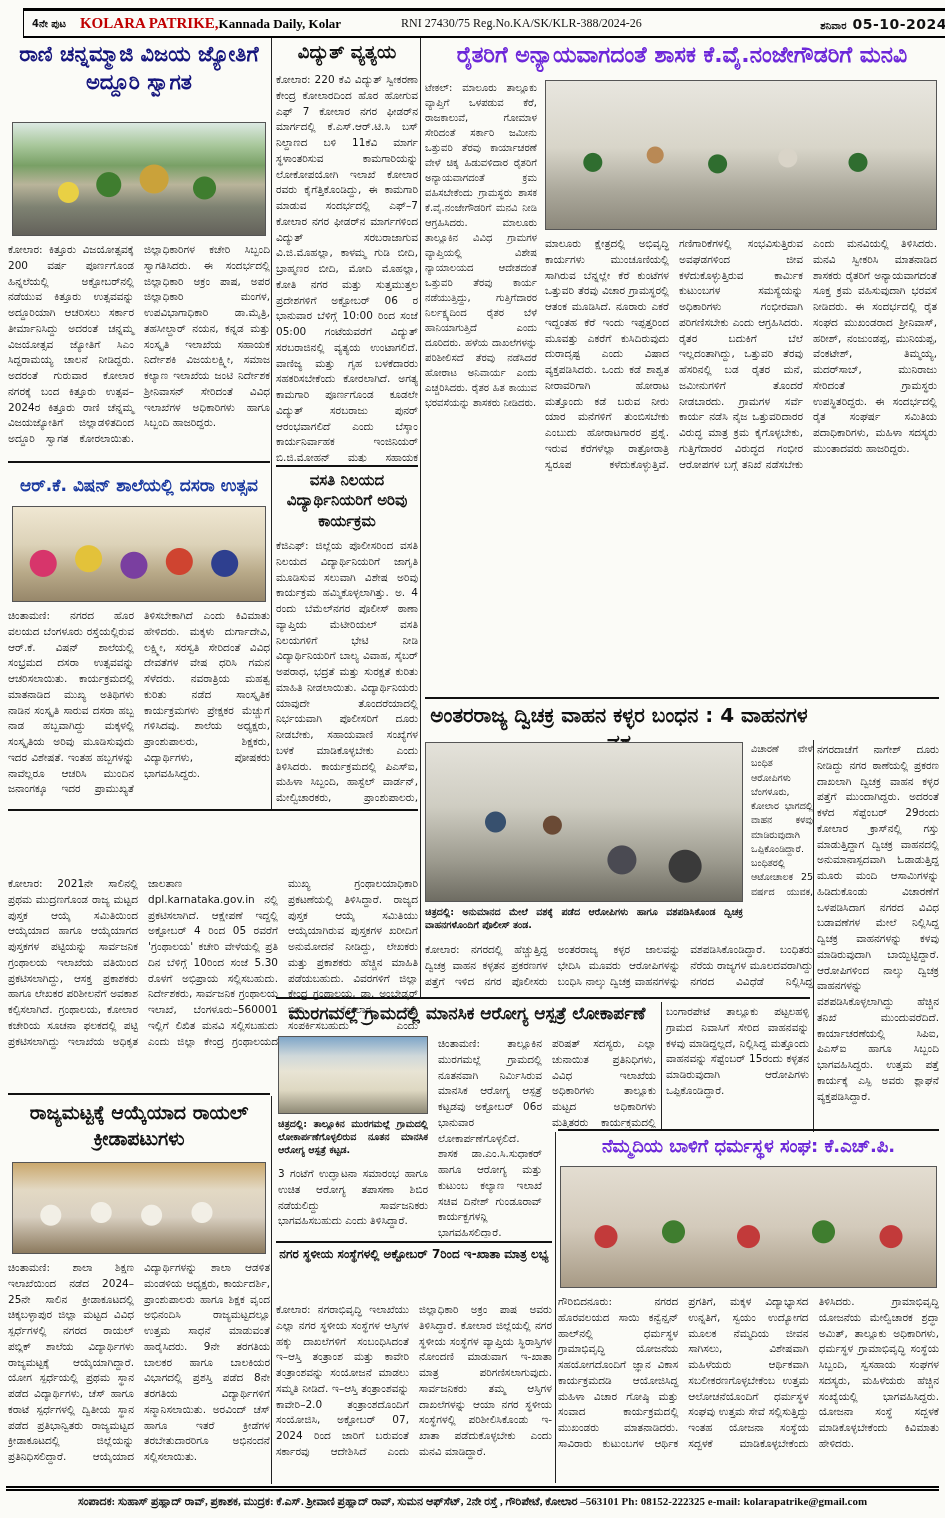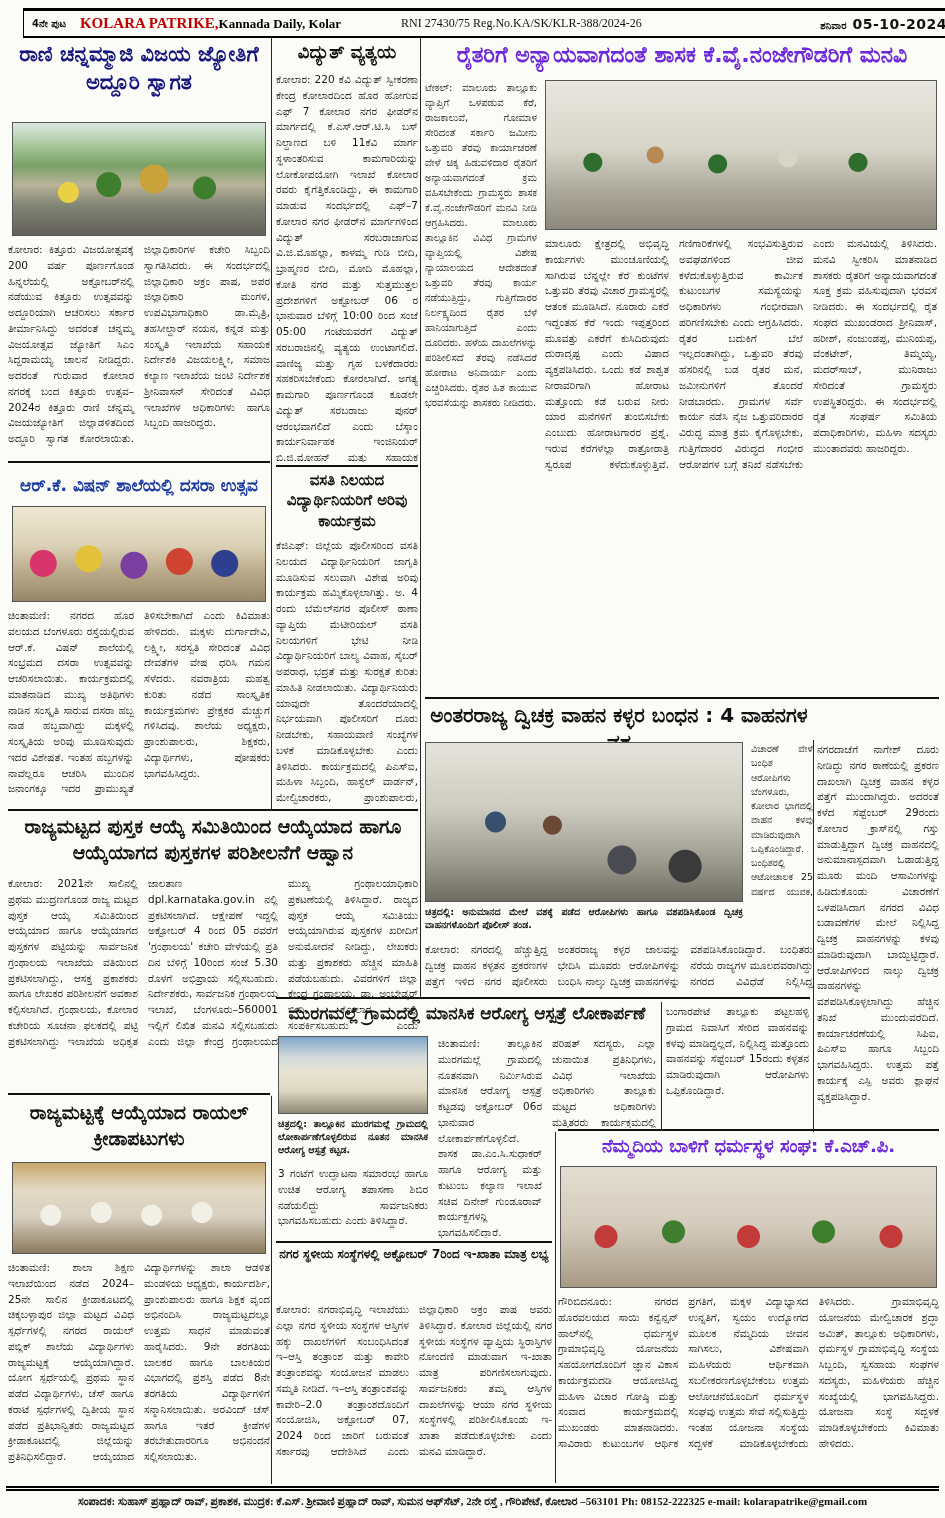--- a/index.html
+++ b/index.html
@@ -116,21 +116,20 @@
       radial-gradient(circle at 40% 52%, #6a4a35 0 9px, transparent 10px),
       linear-gradient(180deg,#e4e2da 0%,#cfcdc2 40%,#9c9a8e 75%,#6e6c62 100%);"></div>
     <div class="abs body" style="left:326px;top:42px;width:62px;height:160px;font-size:9.5px;">ವಿಚಾರಣೆ ವೇಳೆ ಬಂಧಿತ ಆರೋಪಿಗಳು ಬೆಂಗಳೂರು, ಕೋಲಾರ ಭಾಗದಲ್ಲಿ ವಾಹನ ಕಳವು ಮಾಡಿರುವುದಾಗಿ ಒಪ್ಪಿಕೊಂಡಿದ್ದಾರೆ. ಬಂಧಿತರಲ್ಲಿ ಆಟೋಚಾಲಕ 25 ವರ್ಷದ ಯುವಕ, 22 ವರ್ಷದ ಎಲೆಕ್ಟ್ರೀಷಿಯನ್ ಹಾಗೂ 26 ವರ್ಷದ ಯುವಕ ಇದ್ದಾರೆ.</div>
     <div class="abs caption" style="left:0;top:206px;width:318px;height:34px;">ಚಿತ್ರದಲ್ಲಿ: ಅನುಮಾನದ ಮೇಲೆ ವಶಕ್ಕೆ ಪಡೆದ ಆರೋಪಿಗಳು ಹಾಗೂ ವಶಪಡಿಸಿಕೊಂಡ ದ್ವಿಚಕ್ರ ವಾಹನಗಳೊಂದಿಗೆ ಪೊಲೀಸ್ ತಂಡ.</div>
     <div class="abs body cols3" style="left:0;top:242px;width:388px;height:56px;">ಕೋಲಾರ: ನಗರದಲ್ಲಿ ಹೆಚ್ಚುತ್ತಿದ್ದ ದ್ವಿಚಕ್ರ ವಾಹನ ಕಳ್ಳತನ ಪ್ರಕರಣಗಳ ಪತ್ತೆಗೆ ಇಳಿದ ನಗರ ಪೊಲೀಸರು ಅಂತರರಾಜ್ಯ ಕಳ್ಳರ ಜಾಲವನ್ನು ಭೇದಿಸಿ ಮೂವರು ಆರೋಪಿಗಳನ್ನು ಬಂಧಿಸಿ ನಾಲ್ಕು ದ್ವಿಚಕ್ರ ವಾಹನಗಳನ್ನು ವಶಪಡಿಸಿಕೊಂಡಿದ್ದಾರೆ. ಬಂಧಿತರು ನೆರೆಯ ರಾಜ್ಯಗಳ ಮೂಲದವರಾಗಿದ್ದು ನಗರದ ವಿವಿಧೆಡೆ ನಿಲ್ಲಿಸಿದ್ದ ವಾಹನಗಳನ್ನು ಕಳವು ಮಾಡುತ್ತಿದ್ದರು ಎಂದು ಪೊಲೀಸರು ತಿಳಿಸಿದ್ದಾರೆ.</div>
   </div>
   <div class="abs body" style="left:817px;top:742px;width:122px;height:388px;">ನಗರದಾಚೆಗೆ ನಾಗೇಶ್ ದೂರು ನೀಡಿದ್ದು ನಗರ ಠಾಣೆಯಲ್ಲಿ ಪ್ರಕರಣ ದಾಖಲಾಗಿ ದ್ವಿಚಕ್ರ ವಾಹನ ಕಳ್ಳರ ಪತ್ತೆಗೆ ಮುಂದಾಗಿದ್ದರು. ಅದರಂತೆ ಕಳೆದ ಸೆಪ್ಟೆಂಬರ್ 29ರಂದು ಕೋಲಾರ ಕ್ರಾಸ್‌ನಲ್ಲಿ ಗಸ್ತು ಮಾಡುತ್ತಿದ್ದಾಗ ದ್ವಿಚಕ್ರ ವಾಹನದಲ್ಲಿ ಅನುಮಾನಾಸ್ಪದವಾಗಿ ಓಡಾಡುತ್ತಿದ್ದ ಮೂರು ಮಂದಿ ಆಸಾಮಿಗಳನ್ನು ಹಿಡಿದುಕೊಂಡು ವಿಚಾರಣೆಗೆ ಒಳಪಡಿಸಿದಾಗ ನಗರದ ವಿವಿಧ ಬಡಾವಣೆಗಳ ಮೇಲೆ ನಿಲ್ಲಿಸಿದ್ದ ದ್ವಿಚಕ್ರ ವಾಹನಗಳನ್ನು ಕಳವು ಮಾಡಿರುವುದಾಗಿ ಬಾಯ್ಬಿಟ್ಟಿದ್ದಾರೆ. ಆರೋಪಿಗಳಿಂದ ನಾಲ್ಕು ದ್ವಿಚಕ್ರ ವಾಹನಗಳನ್ನು ವಶಪಡಿಸಿಕೊಳ್ಳಲಾಗಿದ್ದು ಹೆಚ್ಚಿನ ತನಿಖೆ ಮುಂದುವರೆದಿದೆ. ಕಾರ್ಯಾಚರಣೆಯಲ್ಲಿ ಸಿಪಿಐ, ಪಿಎಸ್ಐ ಹಾಗೂ ಸಿಬ್ಬಂದಿ ಭಾಗವಹಿಸಿದ್ದರು. ಉತ್ತಮ ಪತ್ತೆ ಕಾರ್ಯಕ್ಕೆ ಎಸ್ಪಿ ಅವರು ಶ್ಲಾಘನೆ ವ್ಯಕ್ತಪಡಿಸಿದ್ದಾರೆ.</div>
   <div class="abs body" style="left:666px;top:1004px;width:143px;height:124px;">ಬಂಗಾರಪೇಟೆ ತಾಲ್ಲೂಕು ಪಟ್ಟಲಹಳ್ಳಿ ಗ್ರಾಮದ ನಿವಾಸಿಗೆ ಸೇರಿದ ವಾಹನವನ್ನು ಕಳವು ಮಾಡಿದ್ದಲ್ಲದೆ, ನಿಲ್ಲಿಸಿದ್ದ ಮತ್ತೊಂದು ವಾಹನವನ್ನು ಸೆಪ್ಟೆಂಬರ್ 15ರಂದು ಕಳ್ಳತನ ಮಾಡಿರುವುದಾಗಿ ಆರೋಪಿಗಳು ಒಪ್ಪಿಕೊಂಡಿದ್ದಾರೆ.</div>
 
   <div class="abs" style="left:8px;top:812px;width:410px;height:280px;">
-    <div class="abs hl" style="left:0;top:2px;width:410px;height:58px;font-size:19px;">ರಾಜ್ಯಮಟ್ಟದ ಪುಸ್ತಕ ಆಯ್ಕೆ ಸಮಿತಿಯಿಂದ ಆಯ್ಕೆಯಾದ ಹಾಗೂ ಆಯ್ಕೆಯಾಗದ ಪುಸ್ತಕಗಳ ಪರಿಶೀಲನೆಗೆ ಆಹ್ವಾನ</div>
     <div class="abs body cols3" style="left:0;top:64px;width:410px;height:214px;">ಕೋಲಾರ: 2021ನೇ ಸಾಲಿನಲ್ಲಿ ಪ್ರಥಮ ಮುದ್ರಣಗೊಂಡ ರಾಜ್ಯ ಮಟ್ಟದ ಪುಸ್ತಕ ಆಯ್ಕೆ ಸಮಿತಿಯಿಂದ ಆಯ್ಕೆಯಾದ ಹಾಗೂ ಆಯ್ಕೆಯಾಗದ ಪುಸ್ತಕಗಳ ಪಟ್ಟಿಯನ್ನು ಸಾರ್ವಜನಿಕ ಗ್ರಂಥಾಲಯ ಇಲಾಖೆಯ ವತಿಯಿಂದ ಪ್ರಕಟಿಸಲಾಗಿದ್ದು, ಆಸಕ್ತ ಪ್ರಕಾಶಕರು ಹಾಗೂ ಲೇಖಕರ ಪರಿಶೀಲನೆಗೆ ಅವಕಾಶ ಕಲ್ಪಿಸಲಾಗಿದೆ. ಗ್ರಂಥಾಲಯ, ಕೋಲಾರ ಕಚೇರಿಯ ಸೂಚನಾ ಫಲಕದಲ್ಲಿ ಪಟ್ಟಿ ಪ್ರಕಟಿಸಲಾಗಿದ್ದು ಇಲಾಖೆಯ ಅಧಿಕೃತ ಜಾಲತಾಣ dpl.karnataka.gov.in ನಲ್ಲಿ ಪ್ರಕಟಿಸಲಾಗಿದೆ. ಆಕ್ಷೇಪಣೆ ಇದ್ದಲ್ಲಿ ಅಕ್ಟೋಬರ್ 4 ರಿಂದ 05 ರವರೆಗೆ 'ಗ್ರಂಥಾಲಯ' ಕಚೇರಿ ವೇಳೆಯಲ್ಲಿ ಪ್ರತಿ ದಿನ ಬೆಳಿಗ್ಗೆ 10ರಿಂದ ಸಂಜೆ 5.30 ರೊಳಗೆ ಅಭಿಪ್ರಾಯ ಸಲ್ಲಿಸಬಹುದು. ನಿರ್ದೇಶಕರು, ಸಾರ್ವಜನಿಕ ಗ್ರಂಥಾಲಯ ಇಲಾಖೆ, ಬೆಂಗಳೂರು–560001 ಇಲ್ಲಿಗೆ ಲಿಖಿತ ಮನವಿ ಸಲ್ಲಿಸಬಹುದು ಎಂದು ಜಿಲ್ಲಾ ಕೇಂದ್ರ ಗ್ರಂಥಾಲಯದ ಮುಖ್ಯ ಗ್ರಂಥಾಲಯಾಧಿಕಾರಿ ಪ್ರಕಟಣೆಯಲ್ಲಿ ತಿಳಿಸಿದ್ದಾರೆ. ರಾಜ್ಯದ ಪುಸ್ತಕ ಆಯ್ಕೆ ಸಮಿತಿಯು ಆಯ್ಕೆಯಾಗಿರುವ ಪುಸ್ತಕಗಳ ಖರೀದಿಗೆ ಅನುಮೋದನೆ ನೀಡಿದ್ದು, ಲೇಖಕರು ಮತ್ತು ಪ್ರಕಾಶಕರು ಹೆಚ್ಚಿನ ಮಾಹಿತಿ ಪಡೆಯಬಹುದು. ವಿವರಗಳಿಗೆ ಜಿಲ್ಲಾ ಕೇಂದ್ರ ಗ್ರಂಥಾಲಯ, ಡಾ. ಅಂಬೇಡ್ಕರ್ ಬೀದಿ, ಕೋಲಾರ ಇಲ್ಲಿ ಸಂಪರ್ಕಿಸಬಹುದು ಎಂದು ಪ್ರಕಟಣೆಯಲ್ಲಿ ತಿಳಿಸಲಾಗಿದೆ.</div>
   </div>
 
   <div class="abs" style="left:276px;top:1000px;width:382px;height:240px;">
     <div class="abs hl" style="left:0;top:2px;width:382px;height:28px;font-size:17px;">ಮುರಗಮಲ್ಲೆ ಗ್ರಾಮದಲ್ಲಿ ಮಾನಸಿಕ ಆರೋಗ್ಯ ಆಸ್ಪತ್ರೆ ಲೋಕಾರ್ಪಣೆ</div>
     <div class="abs photo" style="left:2px;top:36px;width:150px;height:78px;background:
       linear-gradient(180deg,#7fa6c8 0%,#cfd8da 25%,#e8e4d4 45%,#ded8c2 70%,#8f8a76 100%);"></div>
     <div class="abs caption" style="left:2px;top:118px;width:150px;height:46px;">ಚಿತ್ರದಲ್ಲಿ: ತಾಲ್ಲೂಕಿನ ಮುರಗಮಲ್ಲೆ ಗ್ರಾಮದಲ್ಲಿ ಲೋಕಾರ್ಪಣೆಗೊಳ್ಳಲಿರುವ ನೂತನ ಮಾನಸಿಕ ಆರೋಗ್ಯ ಆಸ್ಪತ್ರೆ ಕಟ್ಟಡ.</div>
     <div class="abs body" style="left:2px;top:166px;width:150px;height:72px;">3 ಗಂಟೆಗೆ ಉದ್ಘಾಟನಾ ಸಮಾರಂಭ ಹಾಗೂ ಉಚಿತ ಆರೋಗ್ಯ ತಪಾಸಣಾ ಶಿಬಿರ ನಡೆಯಲಿದ್ದು ಸಾರ್ವಜನಿಕರು ಭಾಗವಹಿಸಬಹುದು ಎಂದು ತಿಳಿಸಿದ್ದಾರೆ.</div>
     <div class="abs body" style="left:162px;top:36px;width:104px;height:202px;">ಚಿಂತಾಮಣಿ: ತಾಲ್ಲೂಕಿನ ಮುರಗಮಲ್ಲೆ ಗ್ರಾಮದಲ್ಲಿ ನೂತನವಾಗಿ ನಿರ್ಮಿಸಿರುವ ಮಾನಸಿಕ ಆರೋಗ್ಯ ಆಸ್ಪತ್ರೆ ಕಟ್ಟಡವು ಅಕ್ಟೋಬರ್ 06ರ ಭಾನುವಾರ ಲೋಕಾರ್ಪಣೆಗೊಳ್ಳಲಿದೆ. ಶಾಸಕ ಡಾ.ಎಂ.ಸಿ.ಸುಧಾಕರ್ ಹಾಗೂ ಆರೋಗ್ಯ ಮತ್ತು ಕುಟುಂಬ ಕಲ್ಯಾಣ ಇಲಾಖೆ ಸಚಿವ ದಿನೇಶ್ ಗುಂಡೂರಾವ್ ಕಾರ್ಯಕ್ಬಗಳನ್ಲಿ ಭಾಗವಹಿಸಲಿದ್ದಾರೆ.</div>

